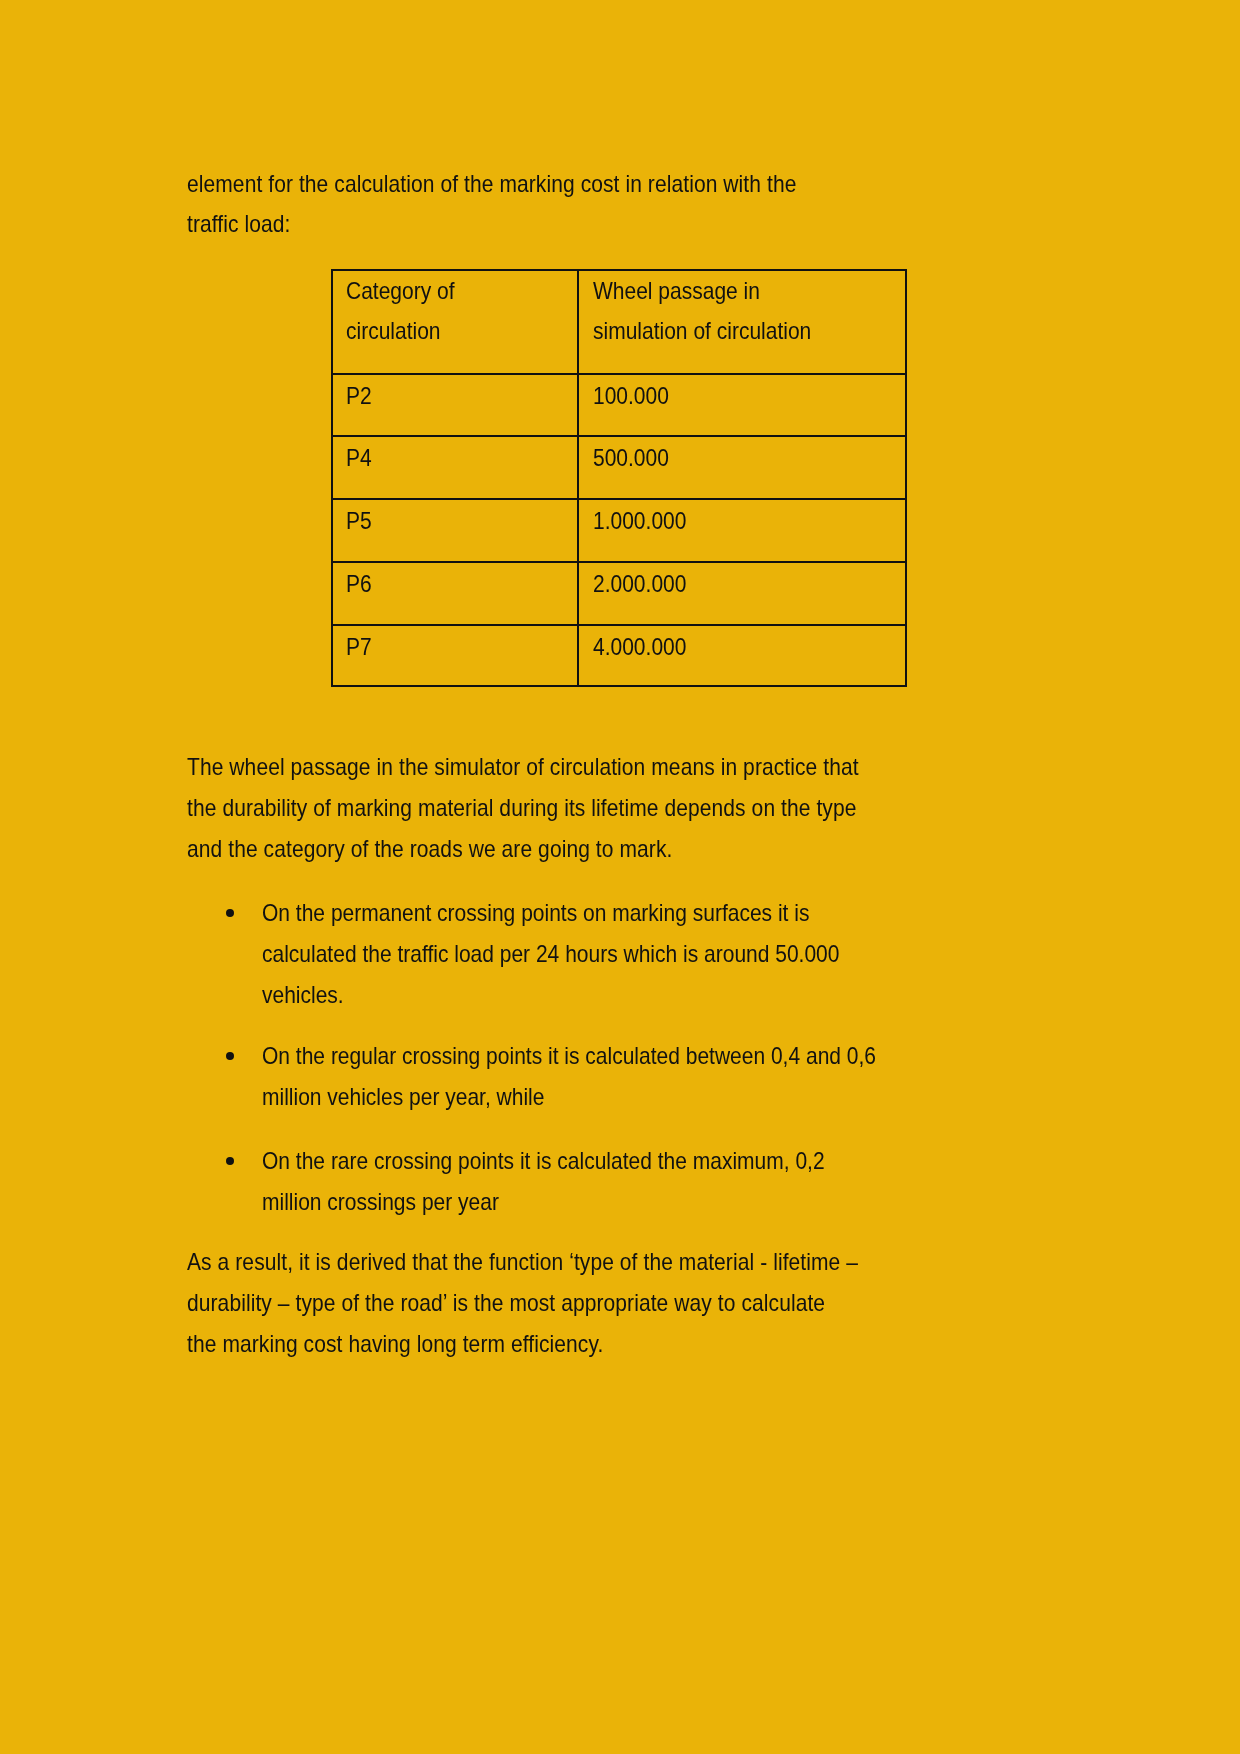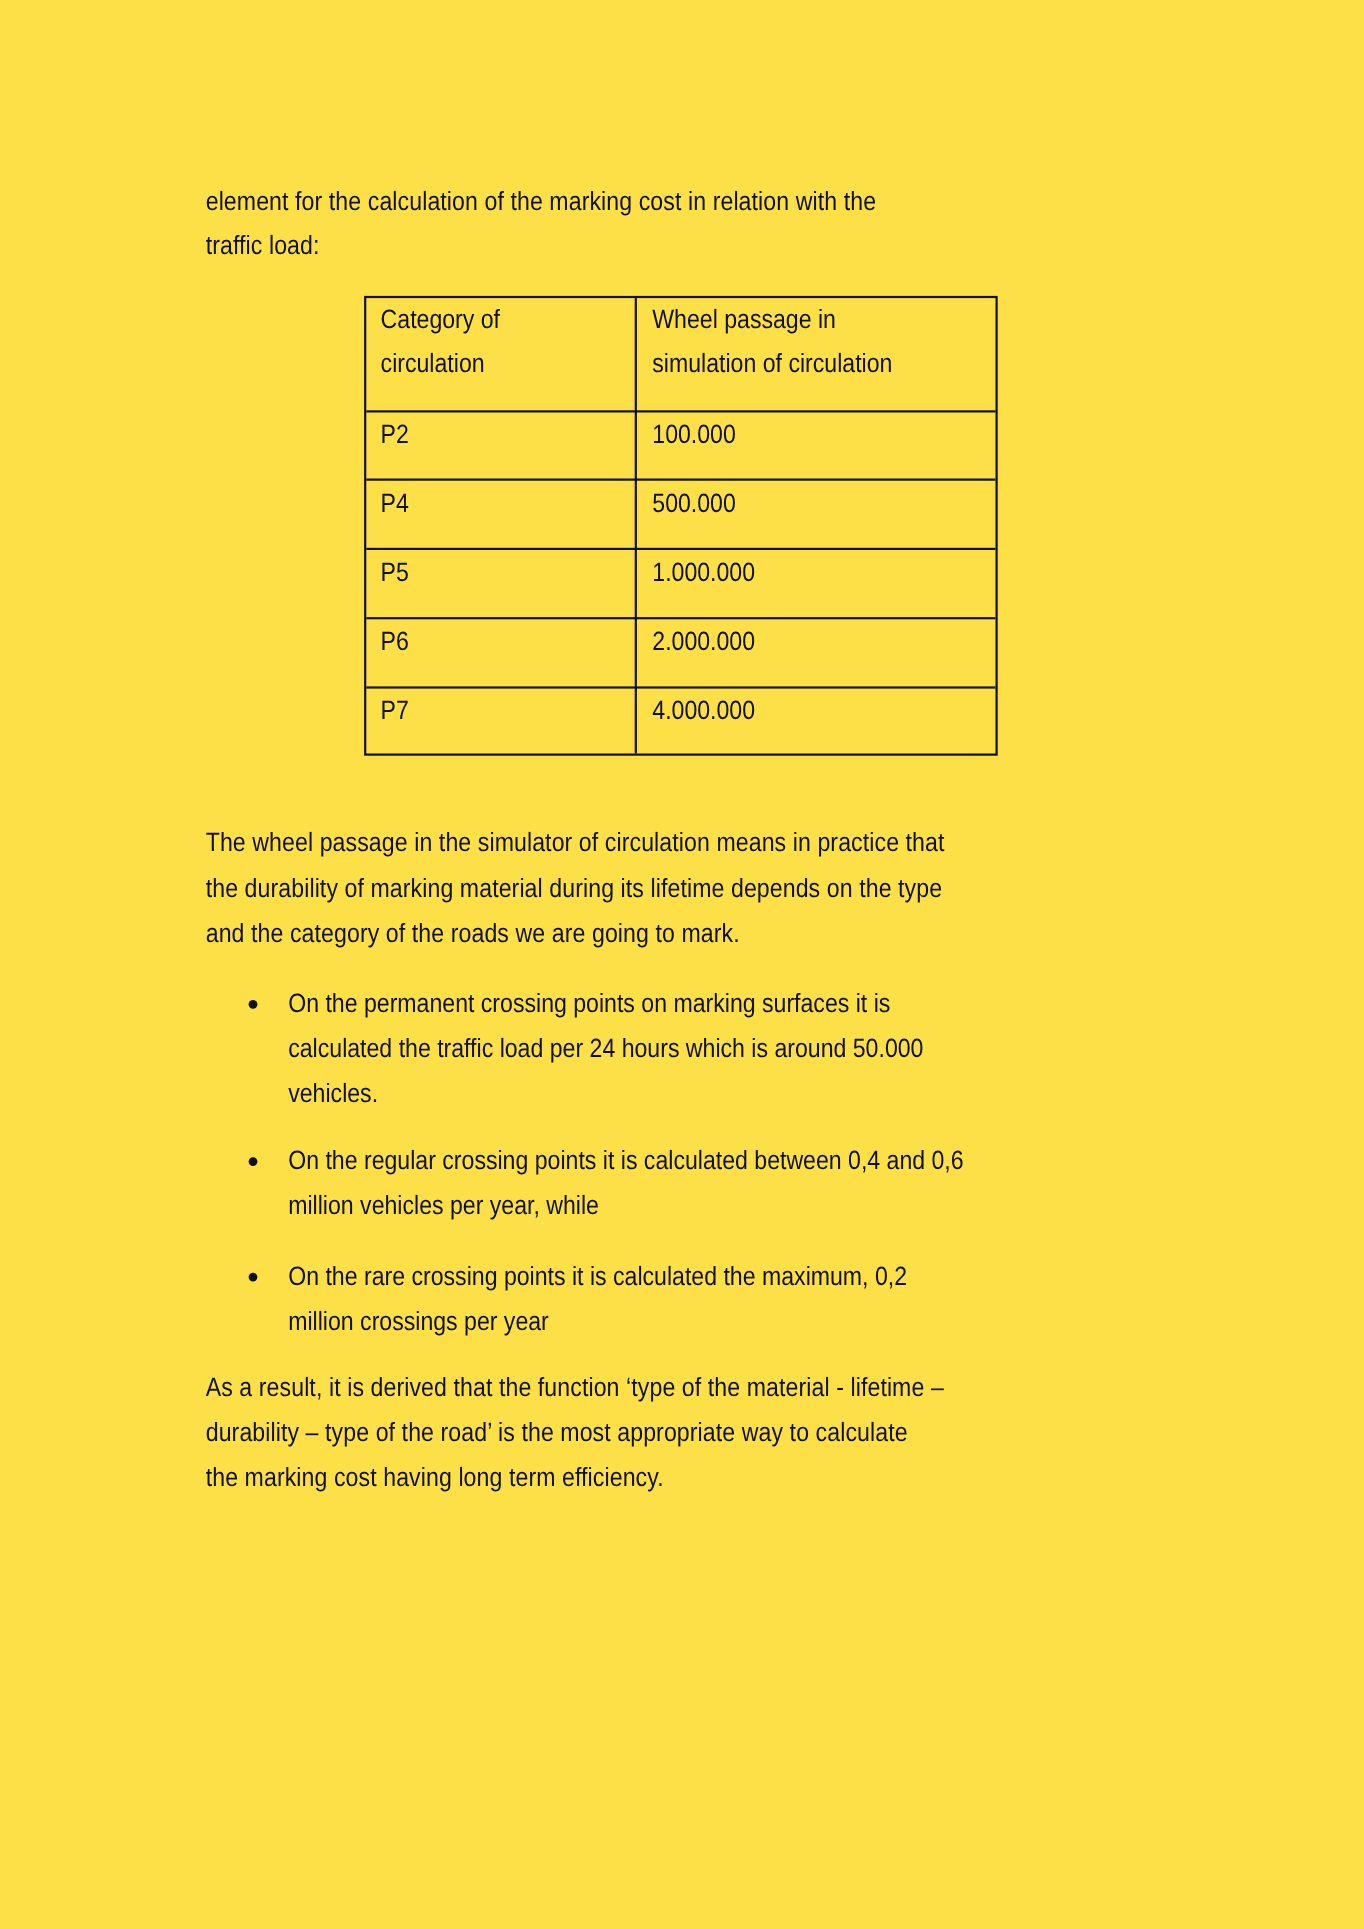--- a/index.html
+++ b/index.html
@@ -13,21 +13,21 @@
       position: relative;
       overflow: hidden;
       font-family: "Liberation Sans", "DejaVu Sans", sans-serif;
       color: #111111;
     }
     .page {
       position: absolute;
       left: 0; top: 0;
       width: 1240px;
       height: 1754px;
-      background: #fde047;
+      background: #eab308;
     }
     .line {
       position: absolute;
       left: 187px;
       white-space: nowrap;
       font-size: 24px;
       line-height: 28px;
       transform-origin: 0 0;
       transform: scaleX(0.875);
       letter-spacing: 0.1px;

